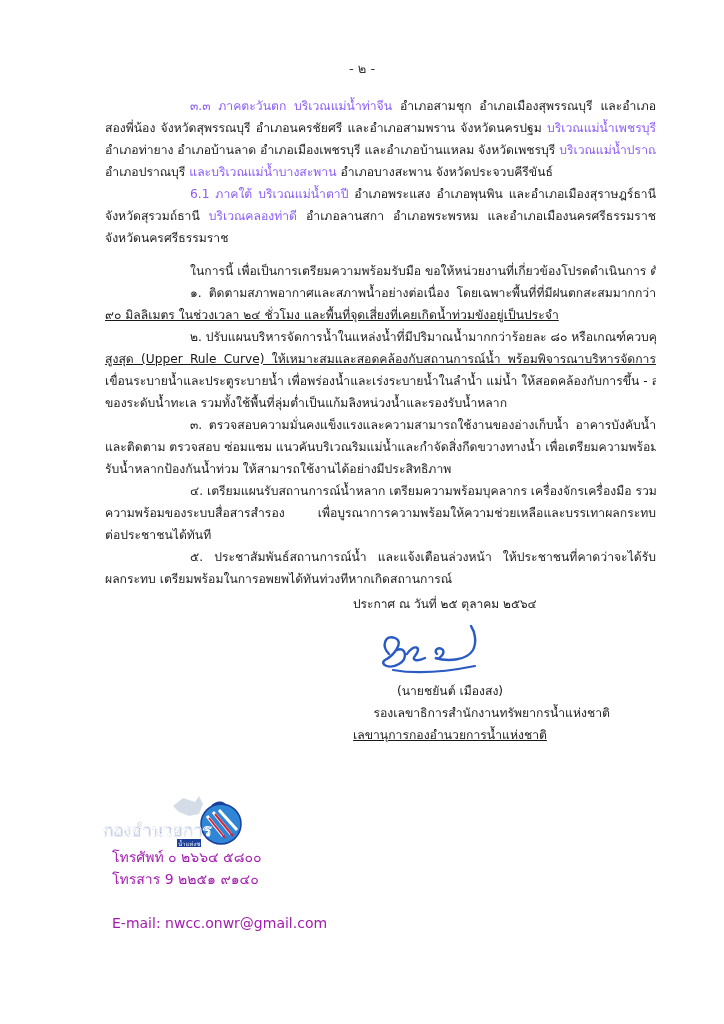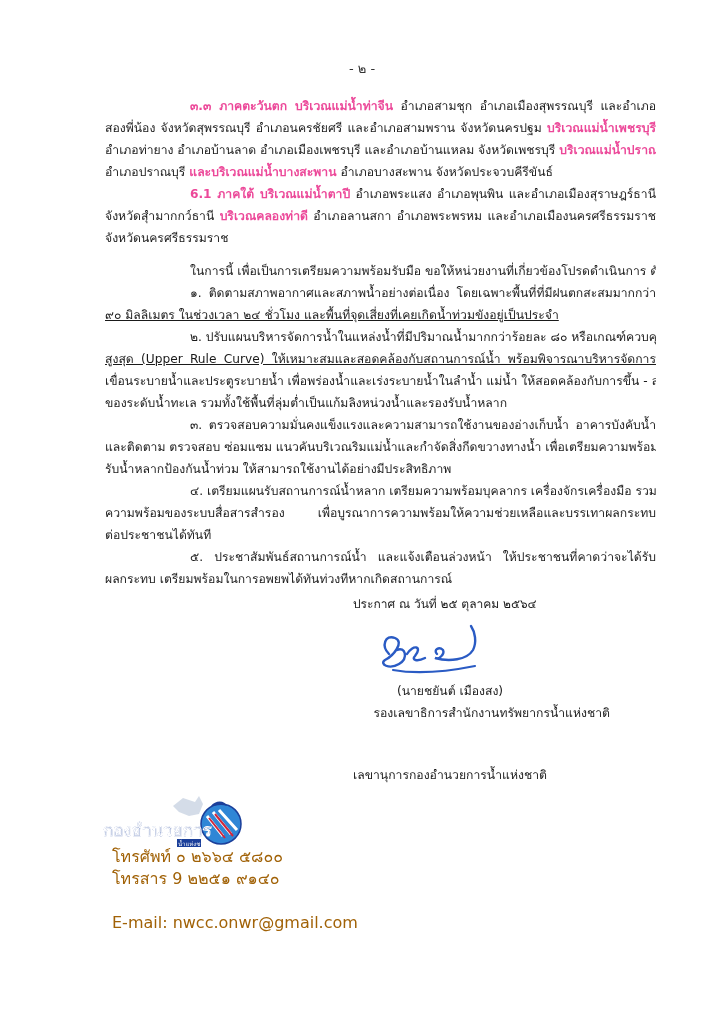--- a/index.html
+++ b/index.html
@@ -5,46 +5,46 @@
   html, body { margin: 0; padding: 0; background: #ffffff; }
   body { width: 724px; height: 1024px; position: relative; overflow: hidden;
          font-family: "DejaVu Sans", "Liberation Sans", sans-serif; color: #1a1a1a; }
   .page-num { position: absolute; top: 58px; left: 0; width: 724px; text-align: center;
               font-size: 13px; color: #333; }
   .line { position: absolute; left: 105px; width: 551px; font-size: 12.2px;
           line-height: 22px; white-space: nowrap; overflow: hidden; text-align: justify;
           text-align-last: justify; }
   .line.last { text-align-last: left; }
   .ind { left: 190px; width: 466px; }
-  b { font-weight: bold; color: #ec4899; }
+  b { font-weight: normal; color: #8b5cf6; }
   .center-block { position: absolute; left: 290px; width: 320px; text-align: center;
                   font-size: 12.2px; line-height: 22px; white-space: nowrap; }
   .date { position: absolute; left: 353px; top: 594px; font-size: 12px; white-space: nowrap; }
   .signature { position: absolute; left: 375px; top: 620px; width: 120px; height: 60px; }
   .logo { position: absolute; left: 103px; top: 792px; width: 140px; height: 58px; }
-  .contact { position: absolute; left: 112px; font-size: 16px; line-height: 22px;
-             white-space: nowrap; color: #a16207; }
+  .contact { position: absolute; left: 112px; font-size: 14px; line-height: 22px;
+             white-space: nowrap; color: #a21caf; }
 </style>
 </head>
 <body>
 
 <div>
 
   <div class="page-num">- ๒ -</div>
 
   <div>
     <div class="line ind" style="top:95px;"><b>๓.๓ ภาคตะวันตก บริเวณแม่น้ำท่าจีน</b><span> อำเภอสามชุก อำเภอเมืองสุพรรณบุรี และอำเภอ</span></div>
     <div class="line" style="top:117px;"><span>สองพี่น้อง จังหวัดสุพรรณบุรี อำเภอนครชัยศรี และอำเภอสามพราน จังหวัดนครปฐม </span><b>บริเวณแม่น้ำเพชรบุรี</b></div>
     <div class="line" style="top:139px;"><span>อำเภอท่ายาง อำเภอบ้านลาด อำเภอเมืองเพชรบุรี และอำเภอบ้านแหลม จังหวัดเพชรบุรี </span><b>บริเวณแม่น้ำปราณบุรี</b></div>
     <div class="line last" style="top:161px;"><span>อำเภอปราณบุรี </span><b>และบริเวณแม่น้ำบางสะพาน</b><span> อำเภอบางสะพาน จังหวัดประจวบคีรีขันธ์</span></div>
   </div>
 
   <div>
     <div class="line ind" style="top:183px;"><b>6.1 ภาคใต้ บริเวณแม่น้ำตาปี</b><span> อำเภอพระแสง อำเภอพุนพิน และอำเภอเมืองสุราษฎร์ธานี</span></div>
-    <div class="line" style="top:205px;"><span>จังหวัดสุำมากกว์ธานี </span><b>บริเวณคลองท่าดี</b><span> อำเภอลานสกา อำเภอพระพรหม และอำเภอเมืองนครศรีธรรมราช</span></div>
+    <div class="line" style="top:205px;"><span>จังหวัดสุรวมถ์ธานี </span><b>บริเวณคลองท่าดี</b><span> อำเภอลานสกา อำเภอพระพรหม และอำเภอเมืองนครศรีธรรมราช</span></div>
     <div class="line last" style="top:227px;"><span>จังหวัดนครศรีธรรมราช</span></div>
   </div>
 
   <div class="line ind" style="top:260px;">ในการนี้ เพื่อเป็นการเตรียมความพร้อมรับมือ ขอให้หน่วยงานที่เกี่ยวข้องโปรดดำเนินการ ดังนี้</div>
 
   <div>
     <div class="line ind" style="top:282px;">๑. ติดตามสภาพอากาศและสภาพน้ำอย่างต่อเนื่อง โดยเฉพาะพื้นที่ที่มีฝนตกสะสมมากกว่า</div>
     <div class="line last" style="top:304px;text-decoration:underline;">๙๐ มิลลิเมตร ในช่วงเวลา ๒๔ ชั่วโมง และพื้นที่จุดเสี่ยงที่เคยเกิดน้ำท่วมขังอยู่เป็นประจำ</div>
   </div>
 
@@ -76,21 +76,21 @@
 
   <svg class="signature" viewBox="0 0 120 60">
     <path d="M14 34 C6 26, 10 14, 20 18 C30 22, 18 36, 10 40 C4 44, 14 50, 24 44 C34 38, 30 26, 22 30" fill="none" stroke="#2a5bc4" stroke-width="2.4" stroke-linecap="round"></path>
     <path d="M32 34 C38 24, 48 26, 40 36 C36 40, 42 42, 50 38" fill="none" stroke="#2a5bc4" stroke-width="2.4" stroke-linecap="round"></path>
     <path d="M62 34 C58 30, 64 26, 68 30 C70 34, 64 40, 60 38 C74 42, 92 40, 98 30 C102 22, 100 12, 96 6" fill="none" stroke="#2a5bc4" stroke-width="2.4" stroke-linecap="round"></path>
     <path d="M18 50 C40 54, 70 52, 100 46" fill="none" stroke="#2a5bc4" stroke-width="2.2" stroke-linecap="round"></path>
   </svg>
 
   <div class="center-block" style="top:680px; left:360px; width:180px;">(นายชยันต์ เมืองสง)</div>
   <div class="center-block" style="top:702px;text-align:right;">รองเลขาธิการสำนักงานทรัพยากรน้ำแห่งชาติ</div>
-  <div class="center-block" style="top:764px;">เลขานุการกองอำนวยการน้ำแห่งชาติ</div>
+  <div class="center-block" style="top:724px;text-decoration:underline;">เลขานุการกองอำนวยการน้ำแห่งชาติ</div>
 
   <div class="logo">
     <svg width="140" height="58" viewBox="0 0 140 58">
       <path d="M70 14 L80 6 L92 10 L96 4 L100 12 L96 22 L86 24 L76 20 Z" fill="#c9d3e2" opacity="0.8"></path>
       <circle cx="118" cy="32" r="20" fill="#2f86d6"></circle>
       <circle cx="118" cy="32" r="20" fill="none" stroke="#1b3f9a" stroke-width="1.5"></circle>
       <path d="M104 24 L120 44 M110 20 L128 42 M116 18 L134 38" stroke="#ffffff" stroke-width="3"></path>
       <path d="M106 26 L122 46 M112 22 L130 44" stroke="#d0283c" stroke-width="2"></path>
       <path d="M108 14 C112 8, 122 8, 124 14 C118 12, 112 14, 108 14 Z" fill="#1b3f9a"></path>
       <text x="0" y="44" font-family="DejaVu Sans, sans-serif" font-weight="bold" font-size="17" fill="#1b3f9a" stroke="#ffffff" stroke-width="0.4">กองอำนวยการ</text>

